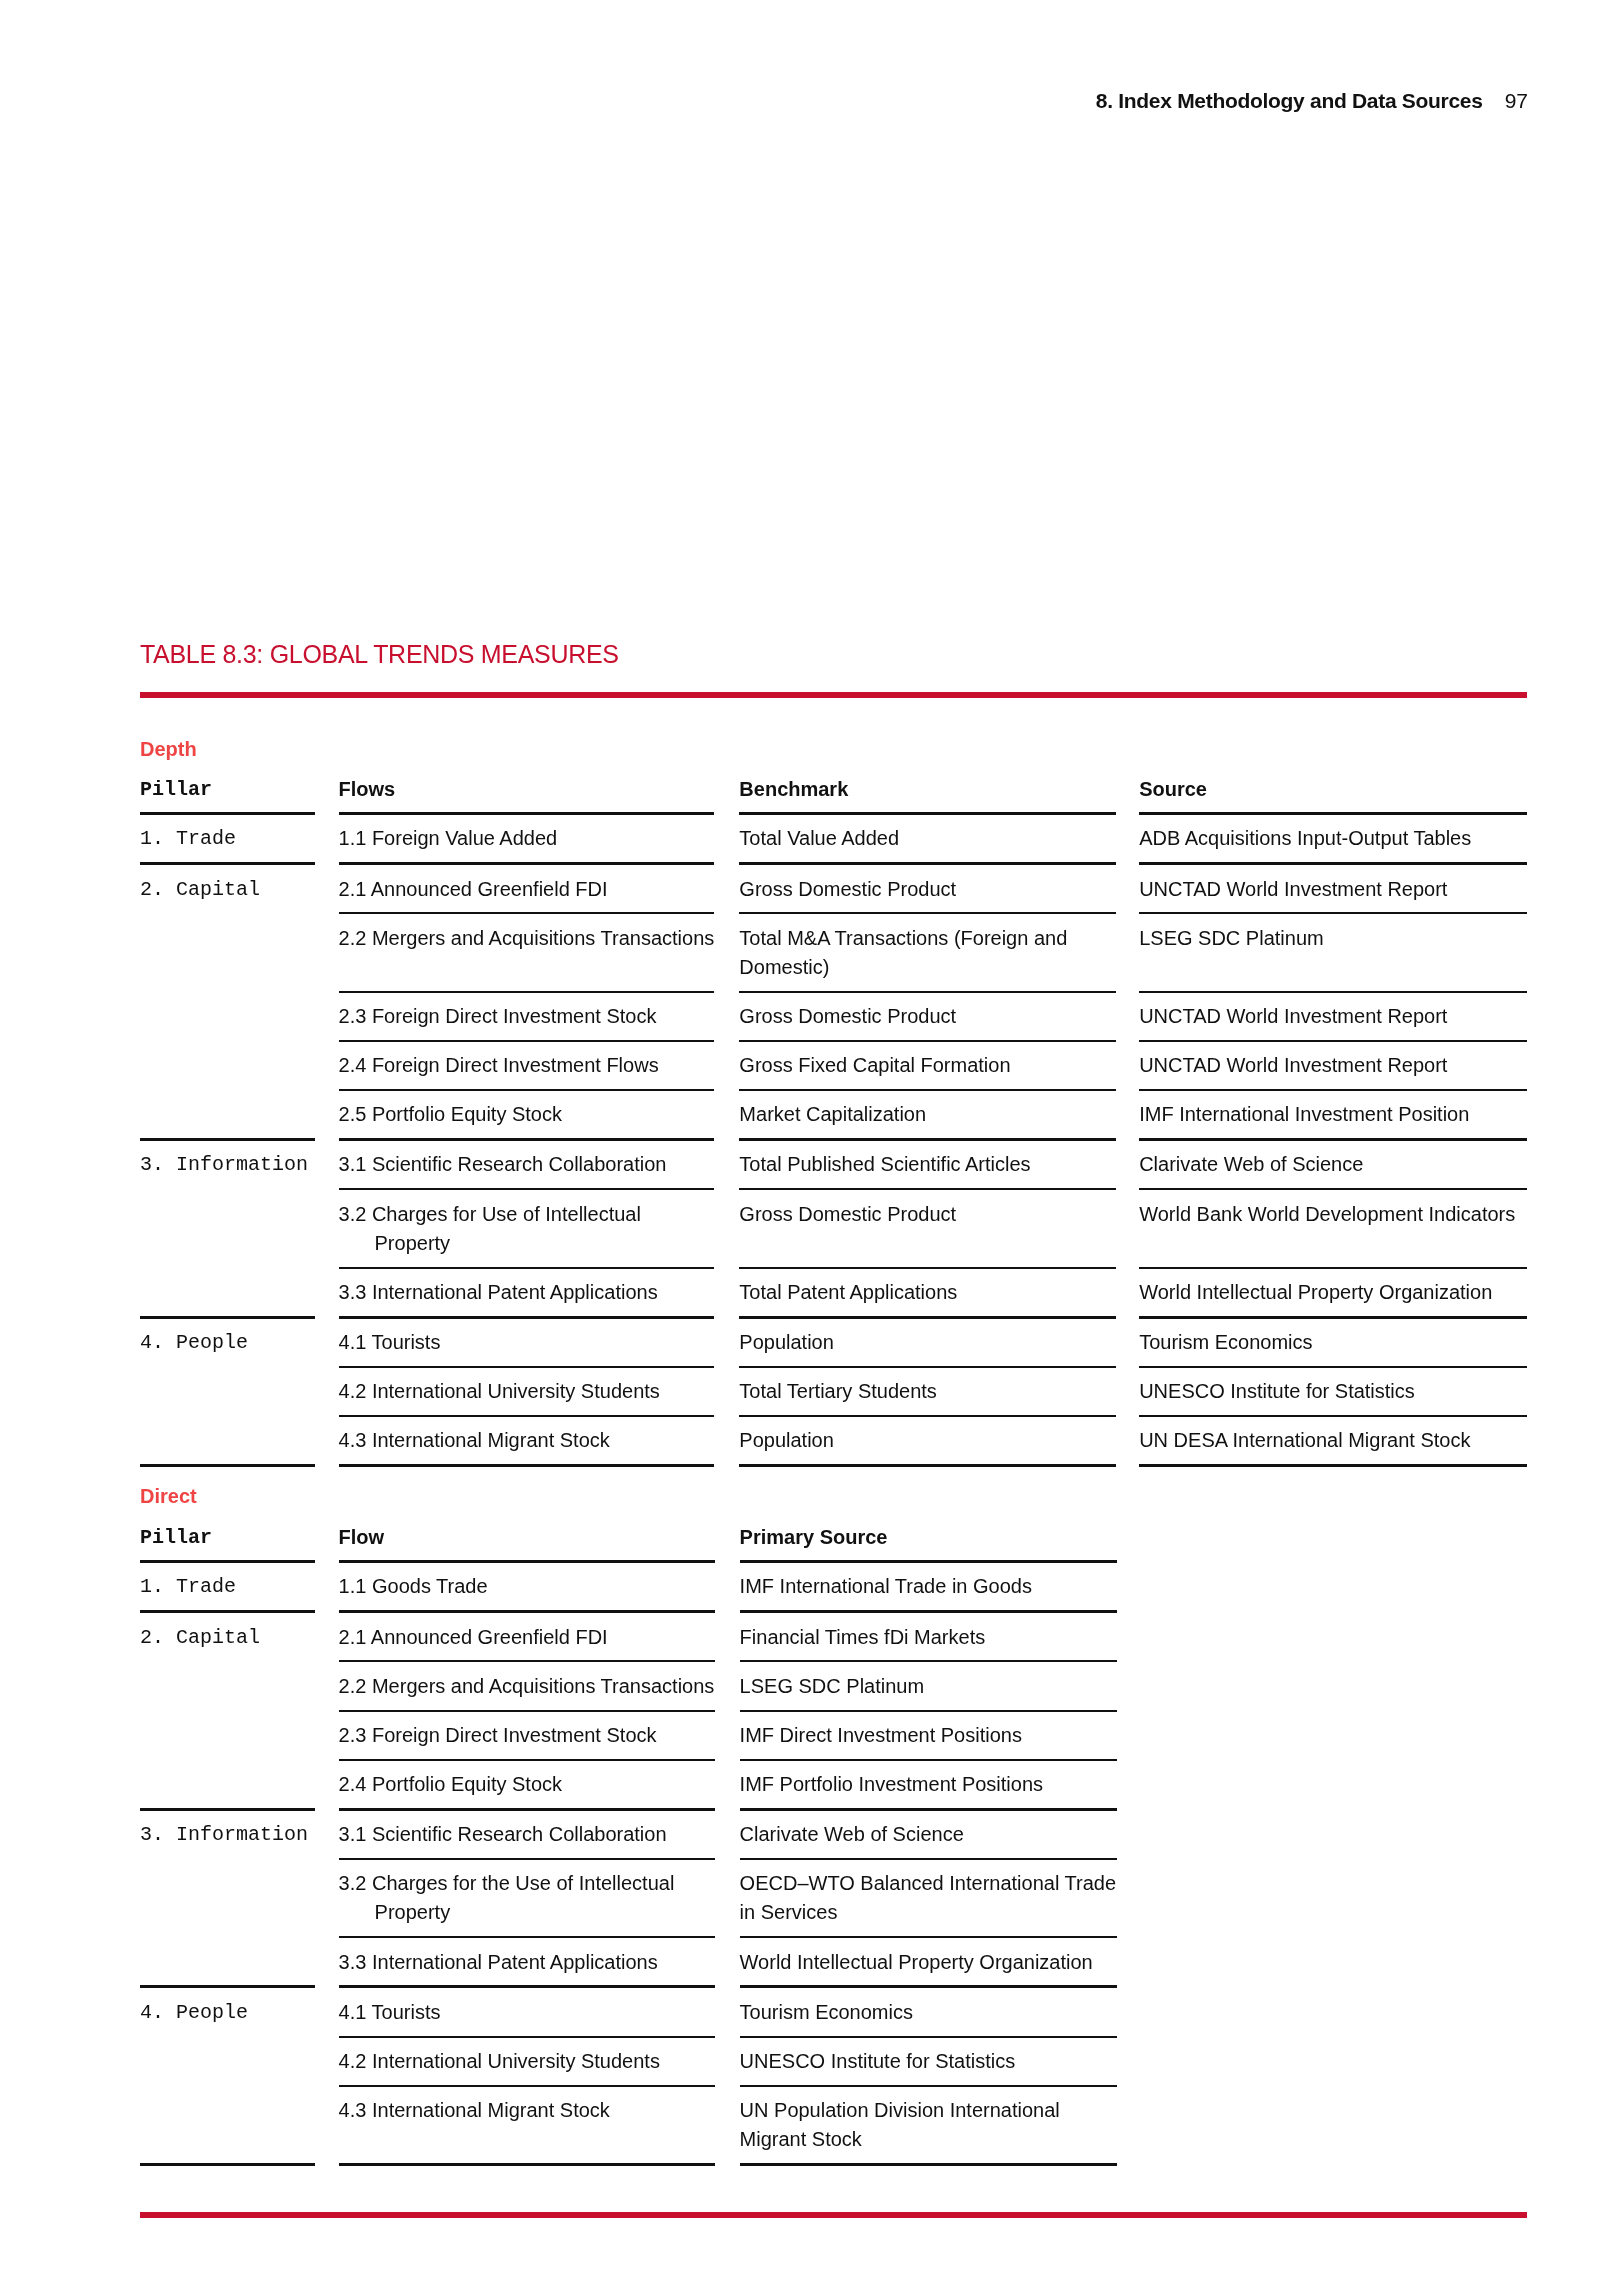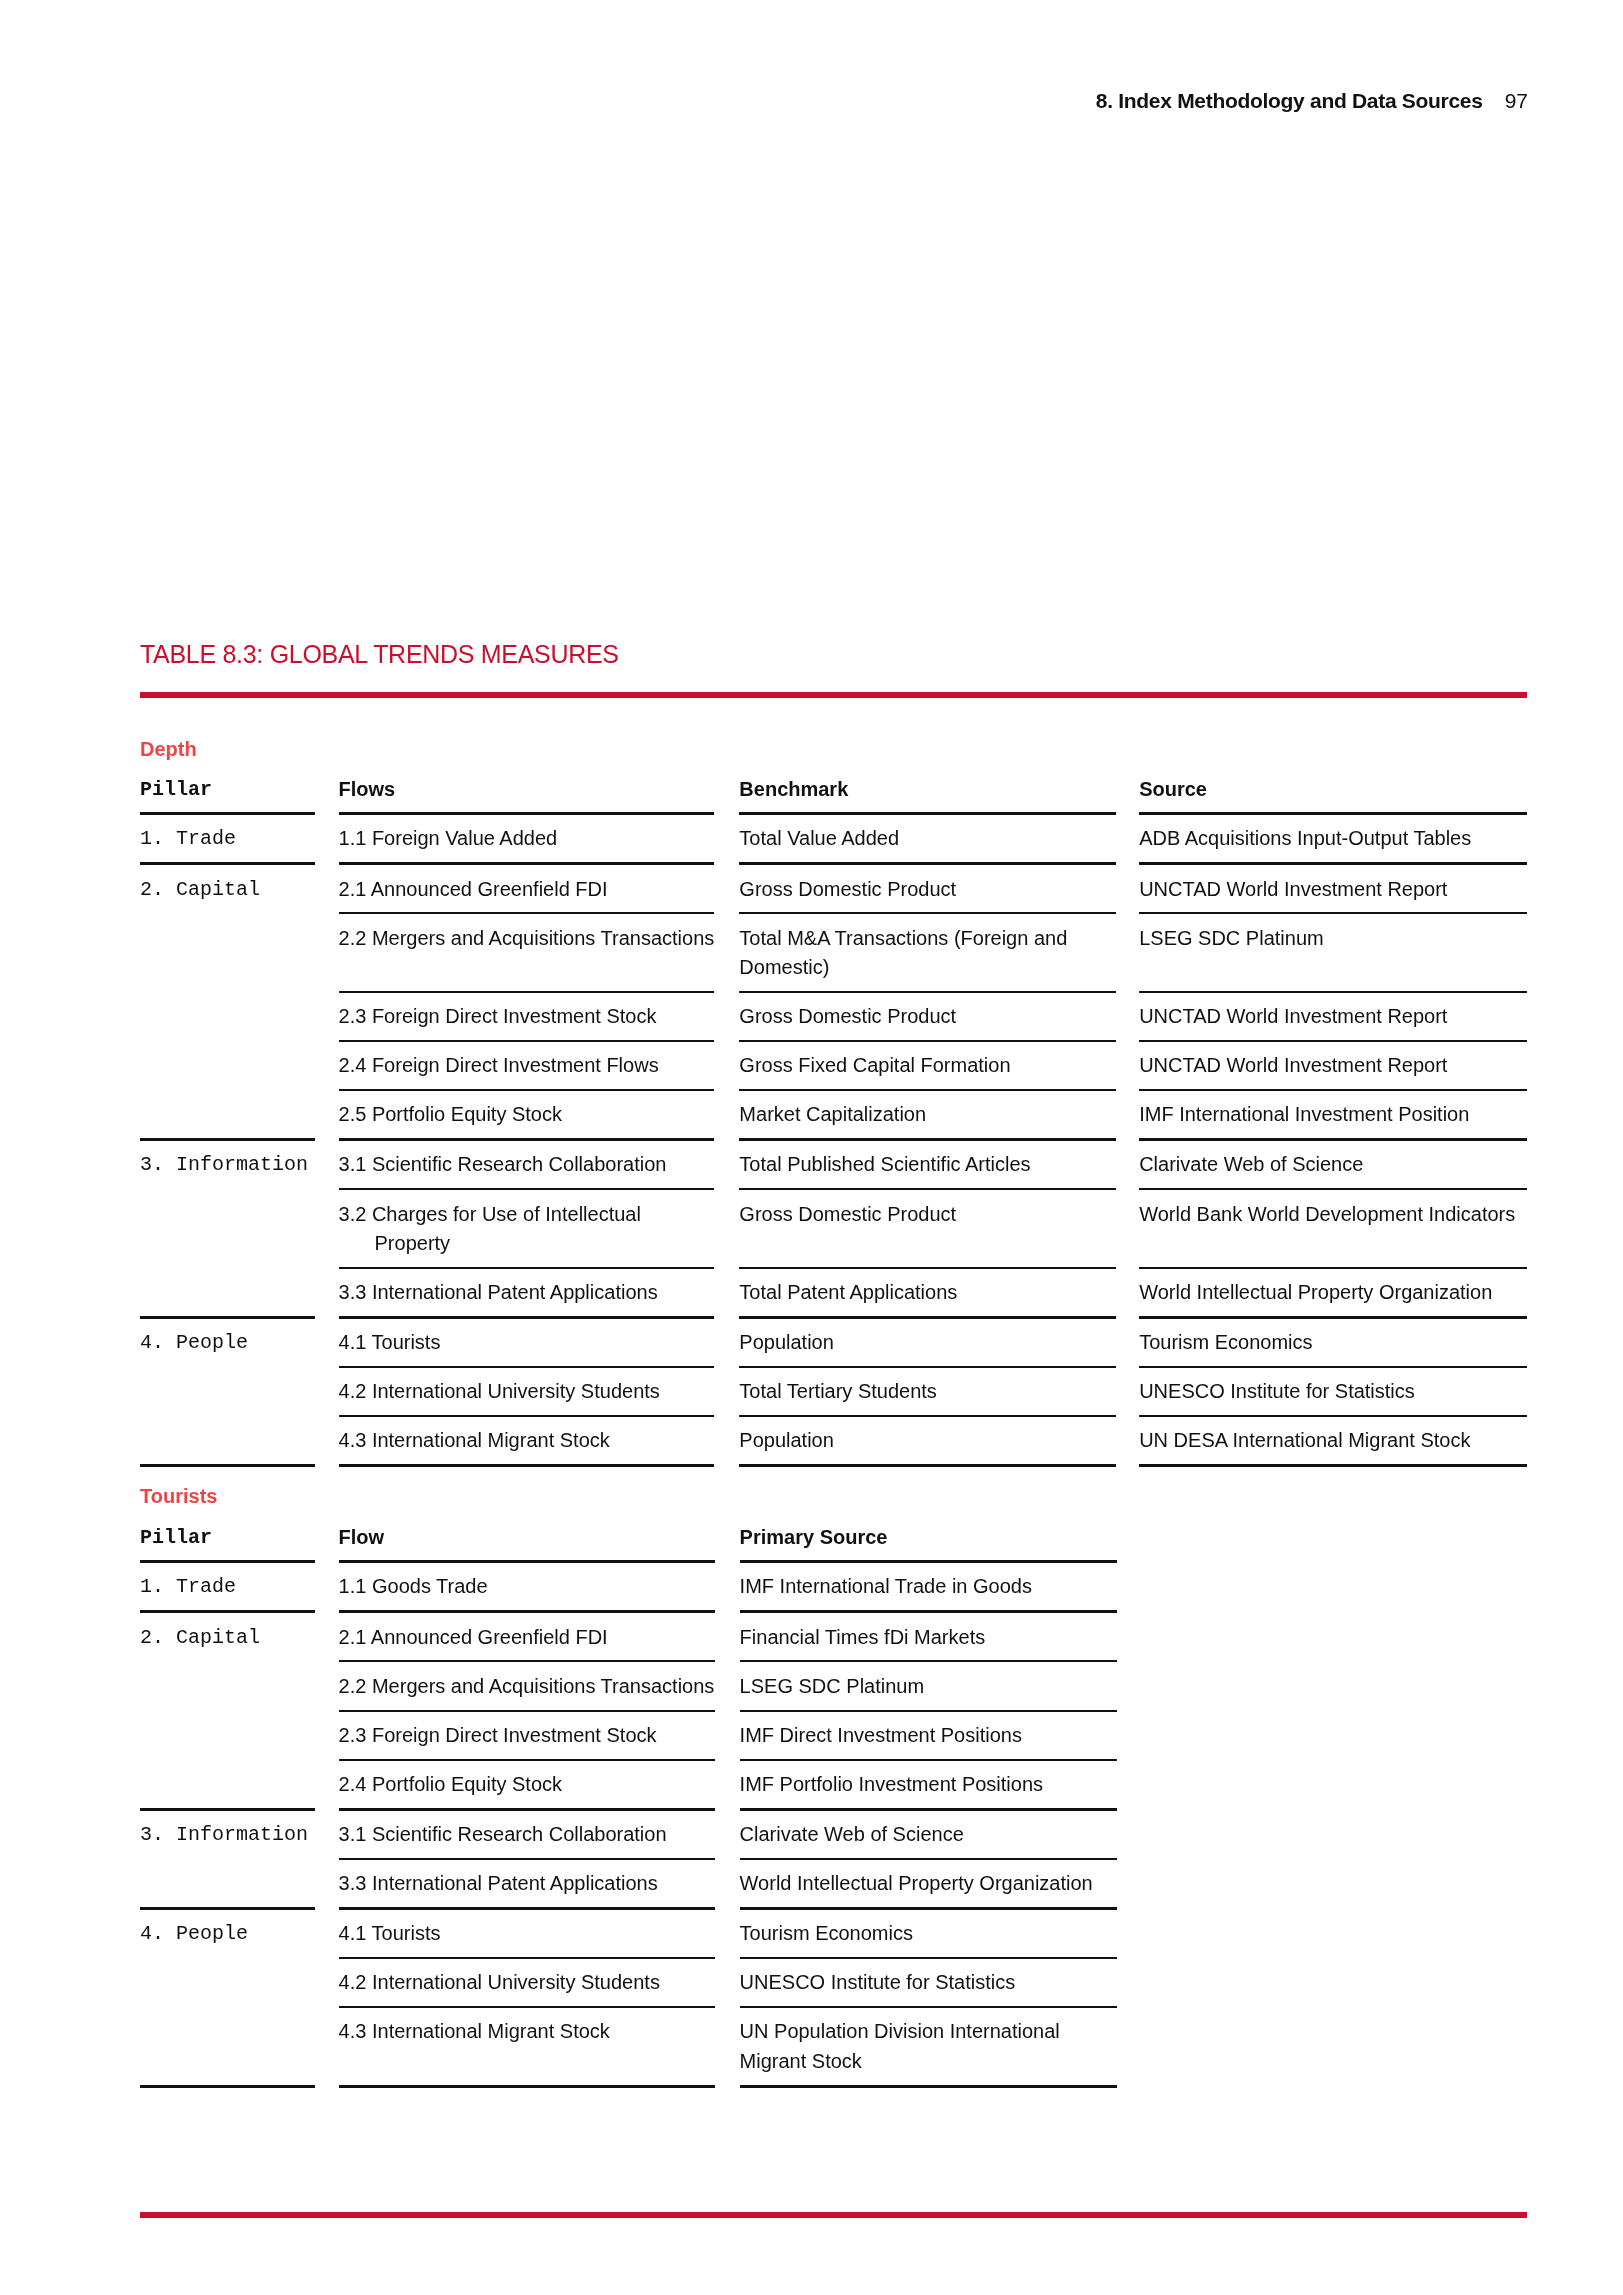--- a/index.html
+++ b/index.html
@@ -160,21 +160,21 @@
         <div class="cell c-pillar line-thick"><span></span></div>
         <div class="cell c-flow line-thick">
           <span class="flow-text">4.3 International Migrant Stock</span>
         </div>
         <div class="cell c-bench line-thick"><span>Population</span></div>
         <div class="cell c-source line-thick"><span>UN DESA International Migrant Stock</span></div>
       </div>
     </div>
 </div>
 
-<div class="section-label" style="top:1485px">Tourists</div>
+<div class="section-label" style="top:1485px">Direct</div>
 <div class="grid" style="top:1523px">
   <div class="row hdr">
     <div class="cell c-pillar line-thick">Pillar</div>
     <div class="cell c-flow line-thick">Flow</div>
     <div class="cell c-psrc line-thick">Primary Source</div>
   </div>
   <div id="breadth-body">
       <div class="row">
         <div class="cell c-pillar line-thick"><span>1. Trade</span></div>
         <div class="cell c-flow line-thick">
@@ -211,20 +211,27 @@
         <div class="cell c-psrc line-thick"><span>IMF Portfolio Investment Positions</span></div>
       </div>
       <div class="row">
         <div class="cell c-pillar line-none"><span>3. Information</span></div>
         <div class="cell c-flow line-thin">
           <span class="flow-text">3.1 Scientific Research Collaboration</span>
         </div>
         <div class="cell c-psrc line-thin"><span>Clarivate Web of Science</span></div>
       </div>
       <div class="row">
+        <div class="cell c-pillar line-none"><span></span></div>
+        <div class="cell c-flow line-thin">
+          <span class="flow-text">3.2 Charges for the Use of Intellectual Property</span>
+        </div>
+        <div class="cell c-psrc line-thin"><span>OECD–WTO Balanced International Trade in Services</span></div>
+      </div>
+      <div class="row">
         <div class="cell c-pillar line-thick"><span></span></div>
         <div class="cell c-flow line-thick">
           <span class="flow-text">3.3 International Patent Applications</span>
         </div>
         <div class="cell c-psrc line-thick"><span>World Intellectual Property Organization</span></div>
       </div>
       <div class="row">
         <div class="cell c-pillar line-none"><span>4. People</span></div>
         <div class="cell c-flow line-thin">
           <span class="flow-text">4.1 Tourists</span>

